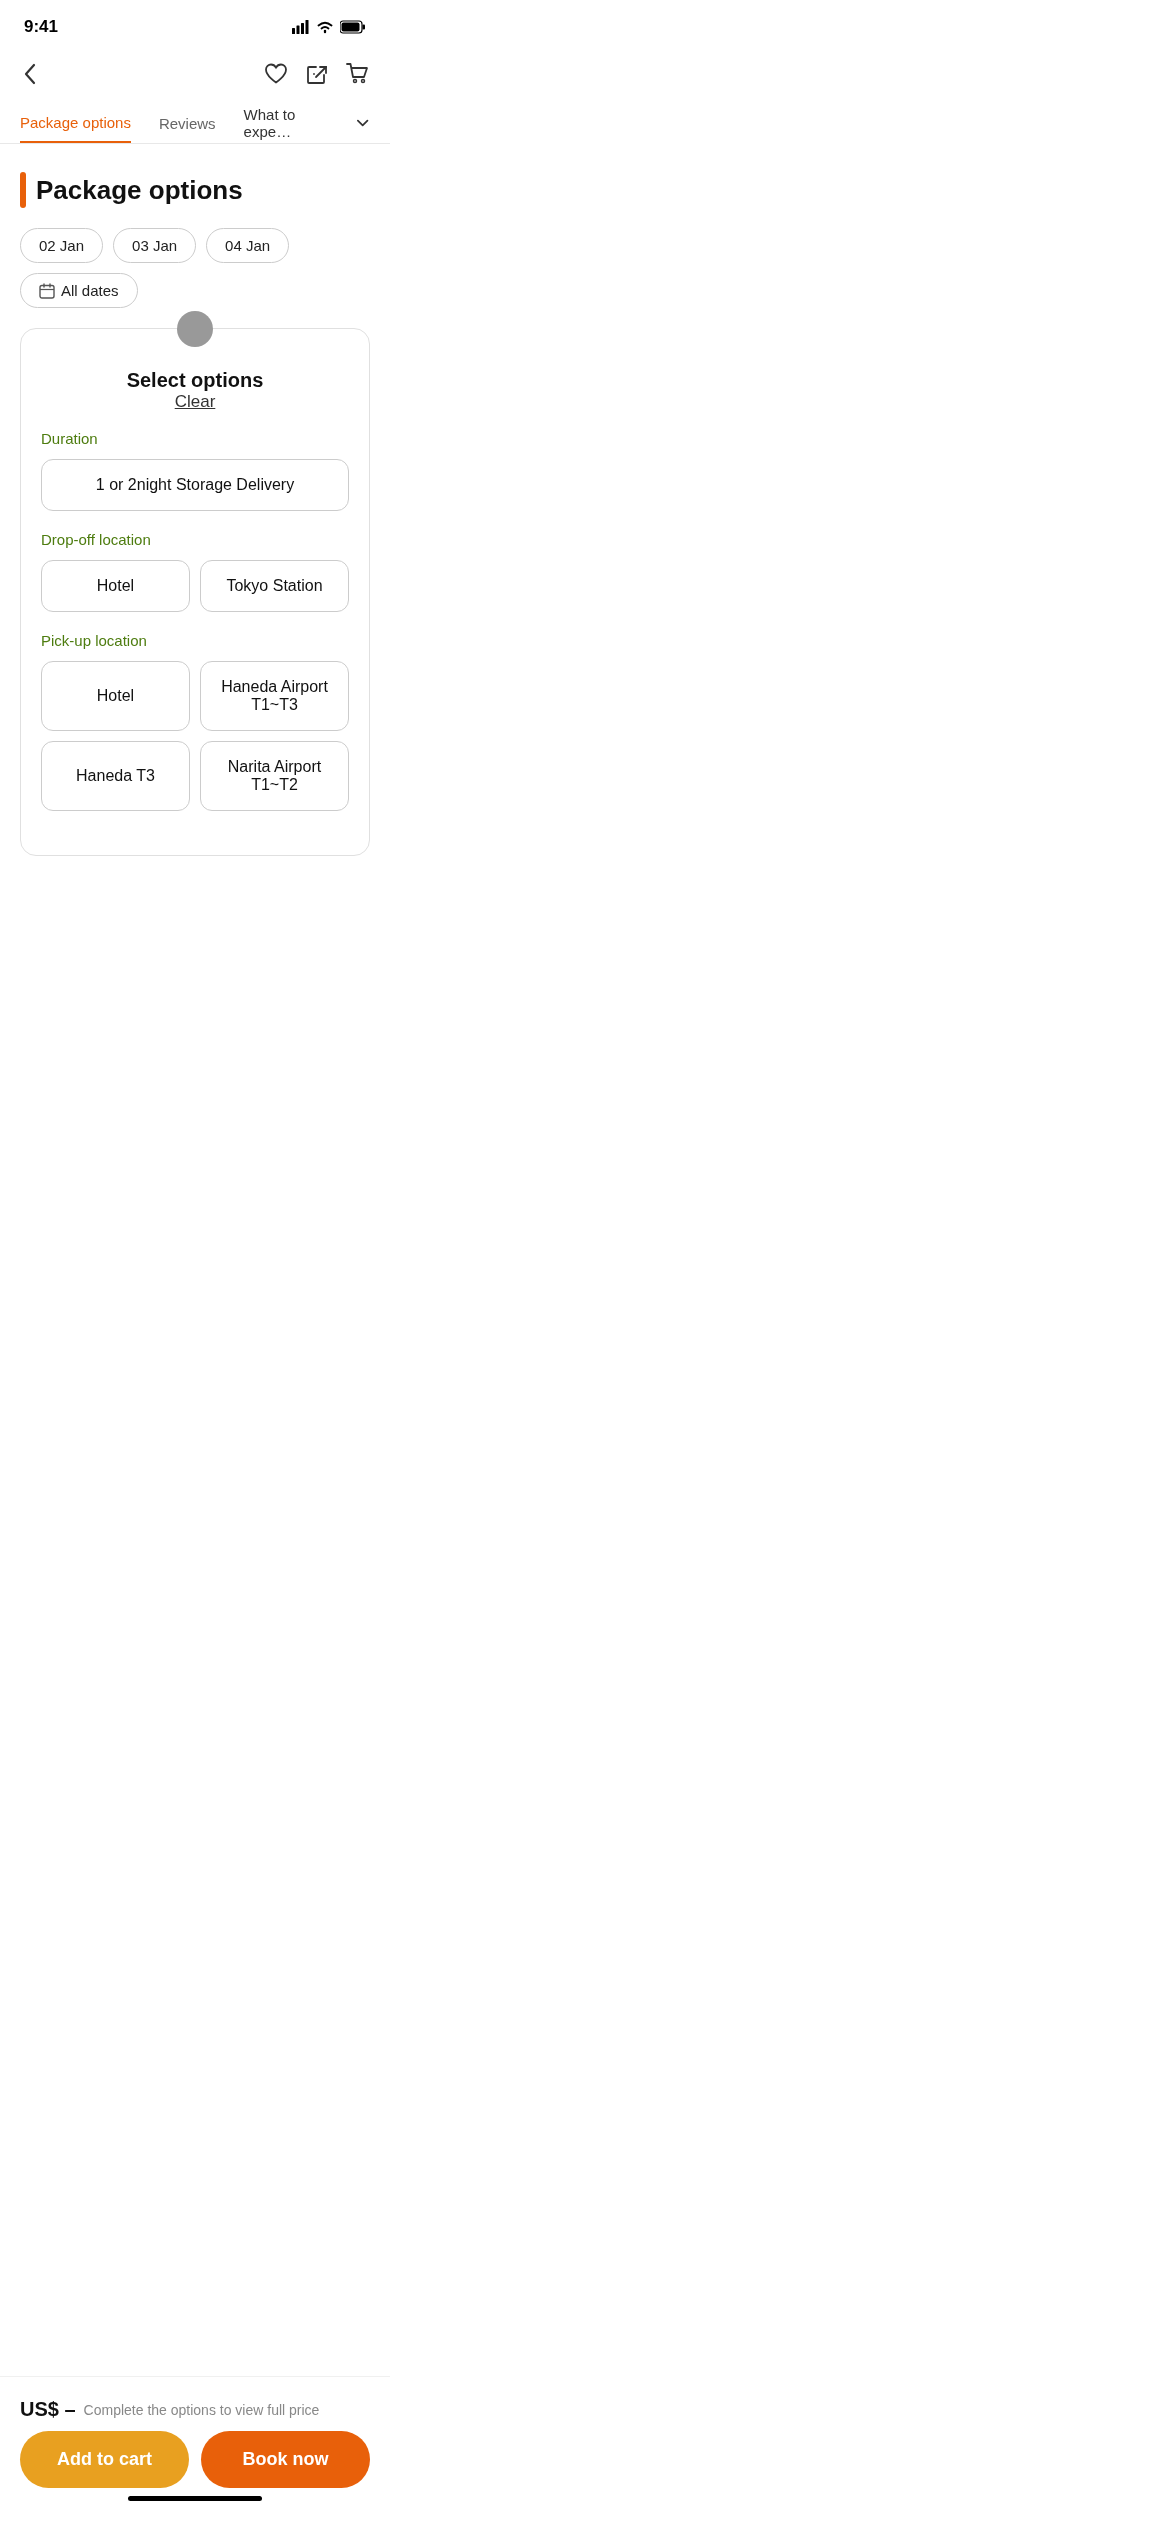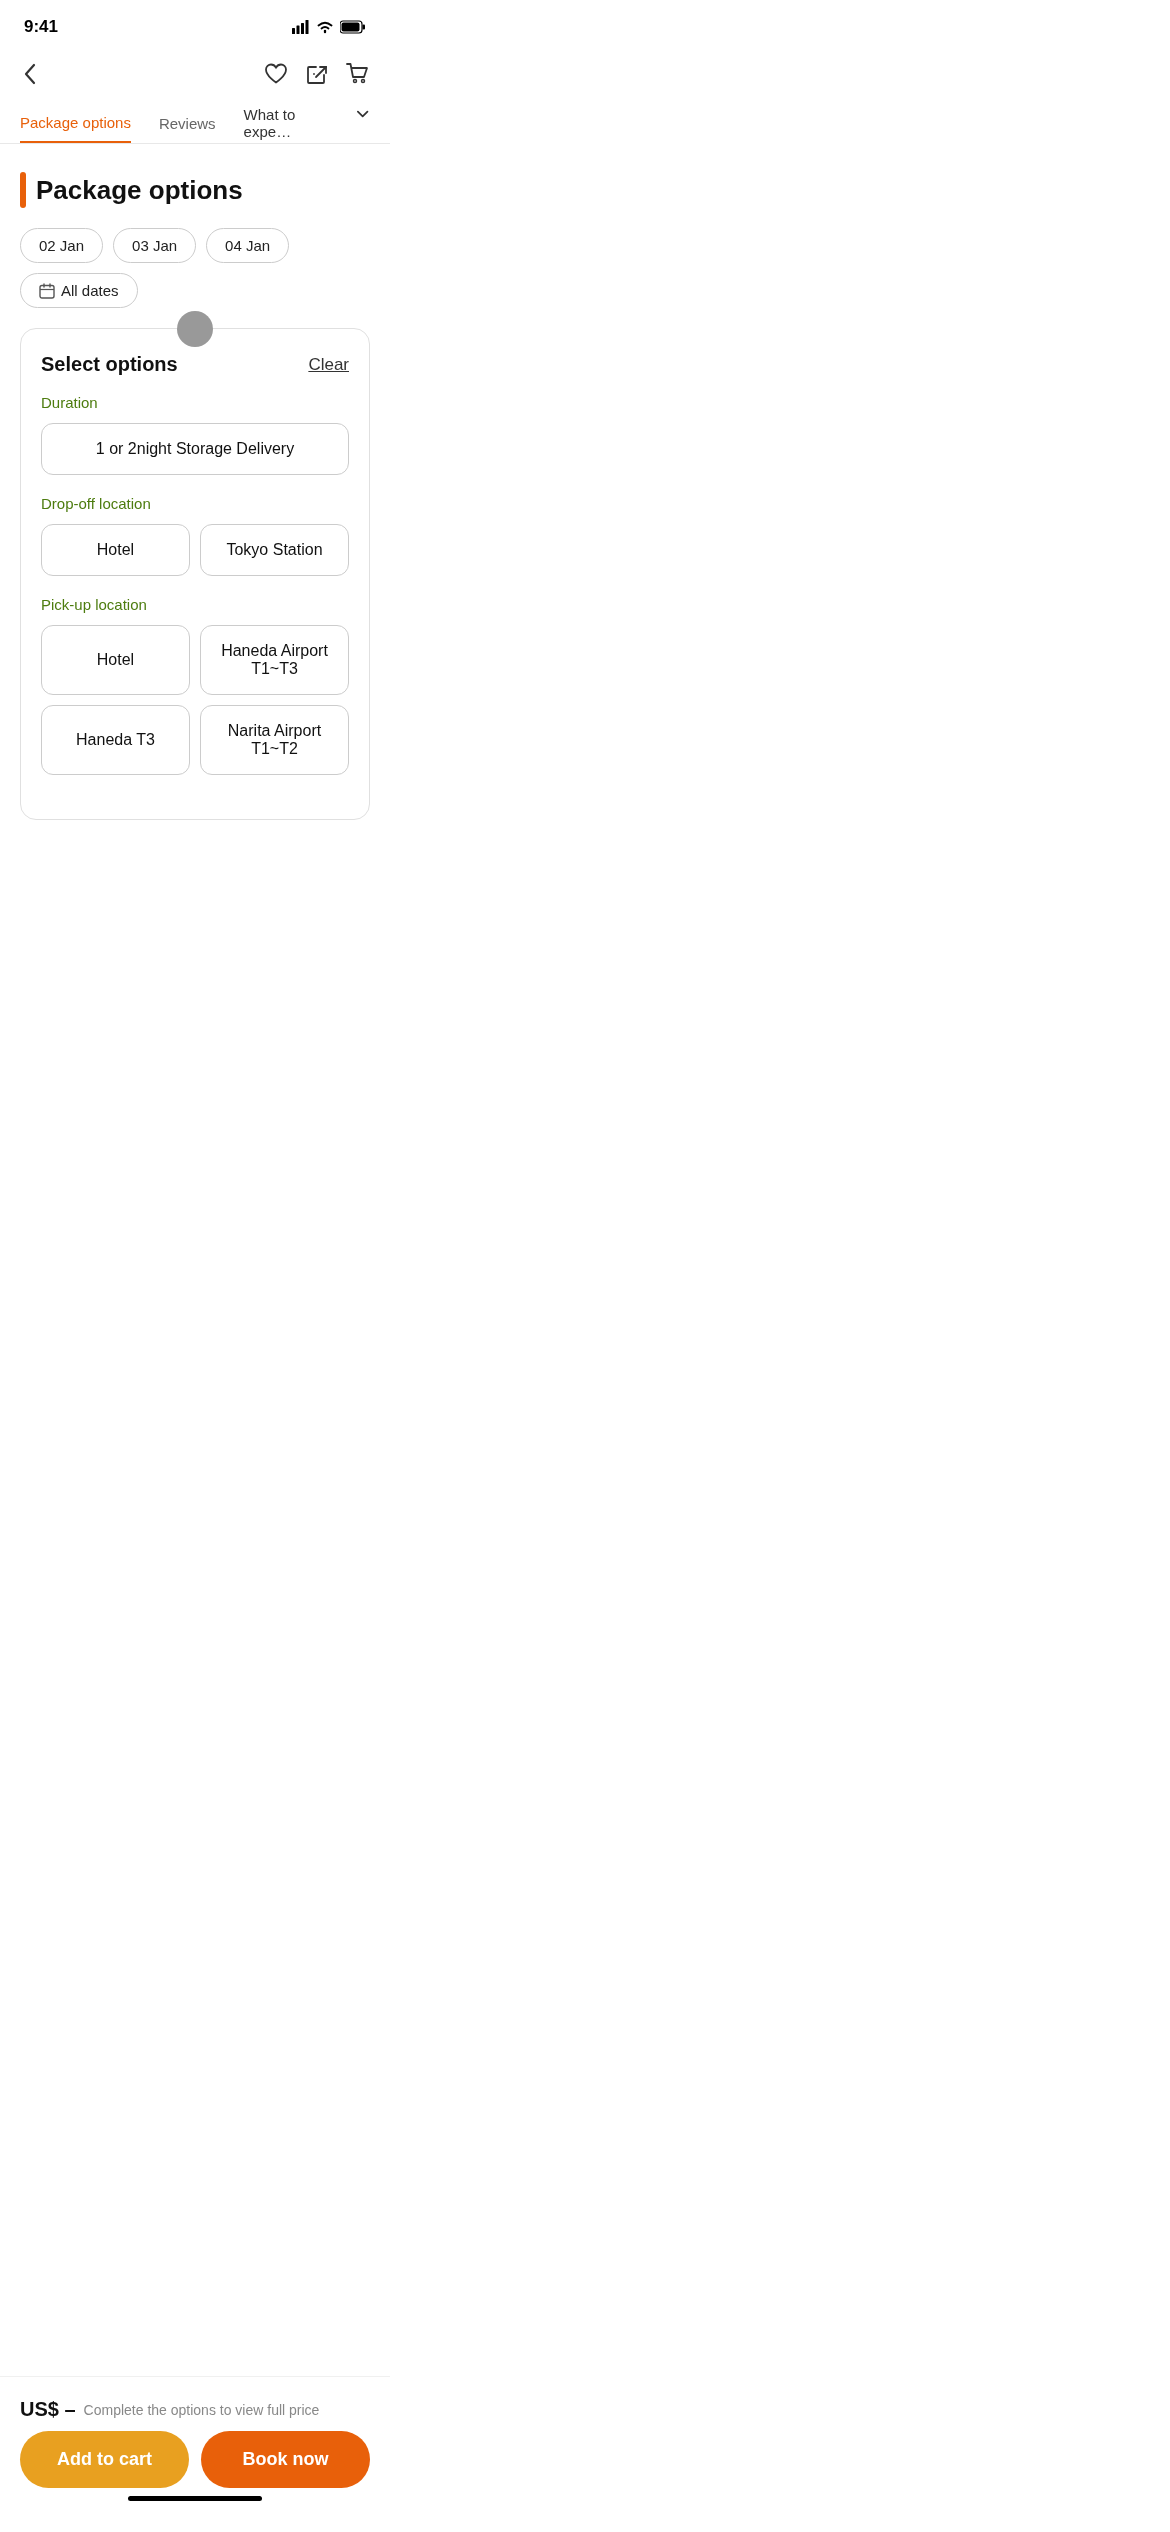--- a/index.html
+++ b/index.html
@@ -71,20 +71,21 @@
       cursor: pointer;
       white-space: nowrap;
     }
     .tab-item.active {
       color: #E8600A;
       border-bottom: 2.5px solid #E8600A;
       font-weight: 500;
     }
     .tab-more {
       display: flex;
+      align-items: center;
       gap: 12px;
       color: #333;
       font-size: 15px;
       cursor: pointer;
       margin-left: auto;
     }
 
     
     .main-content {
       padding: 28px 20px 100px;
@@ -145,21 +146,22 @@
       position: absolute;
       top: -18px;
       left: 50%;
       transform: translateX(-50%);
     }
     .card-header {
       display: flex;
       justify-content: space-between;
       align-items: center;
       margin-bottom: 18px;
-      margin-top: 4px;
+      margin-top: 20px;
+      flex-direction: column;
     }
     .card-title {
       font-size: 20px;
       font-weight: 600;
       color: #111;
     }
     .clear-btn {
       font-size: 17px;
       color: #333;
       text-decoration: underline;

